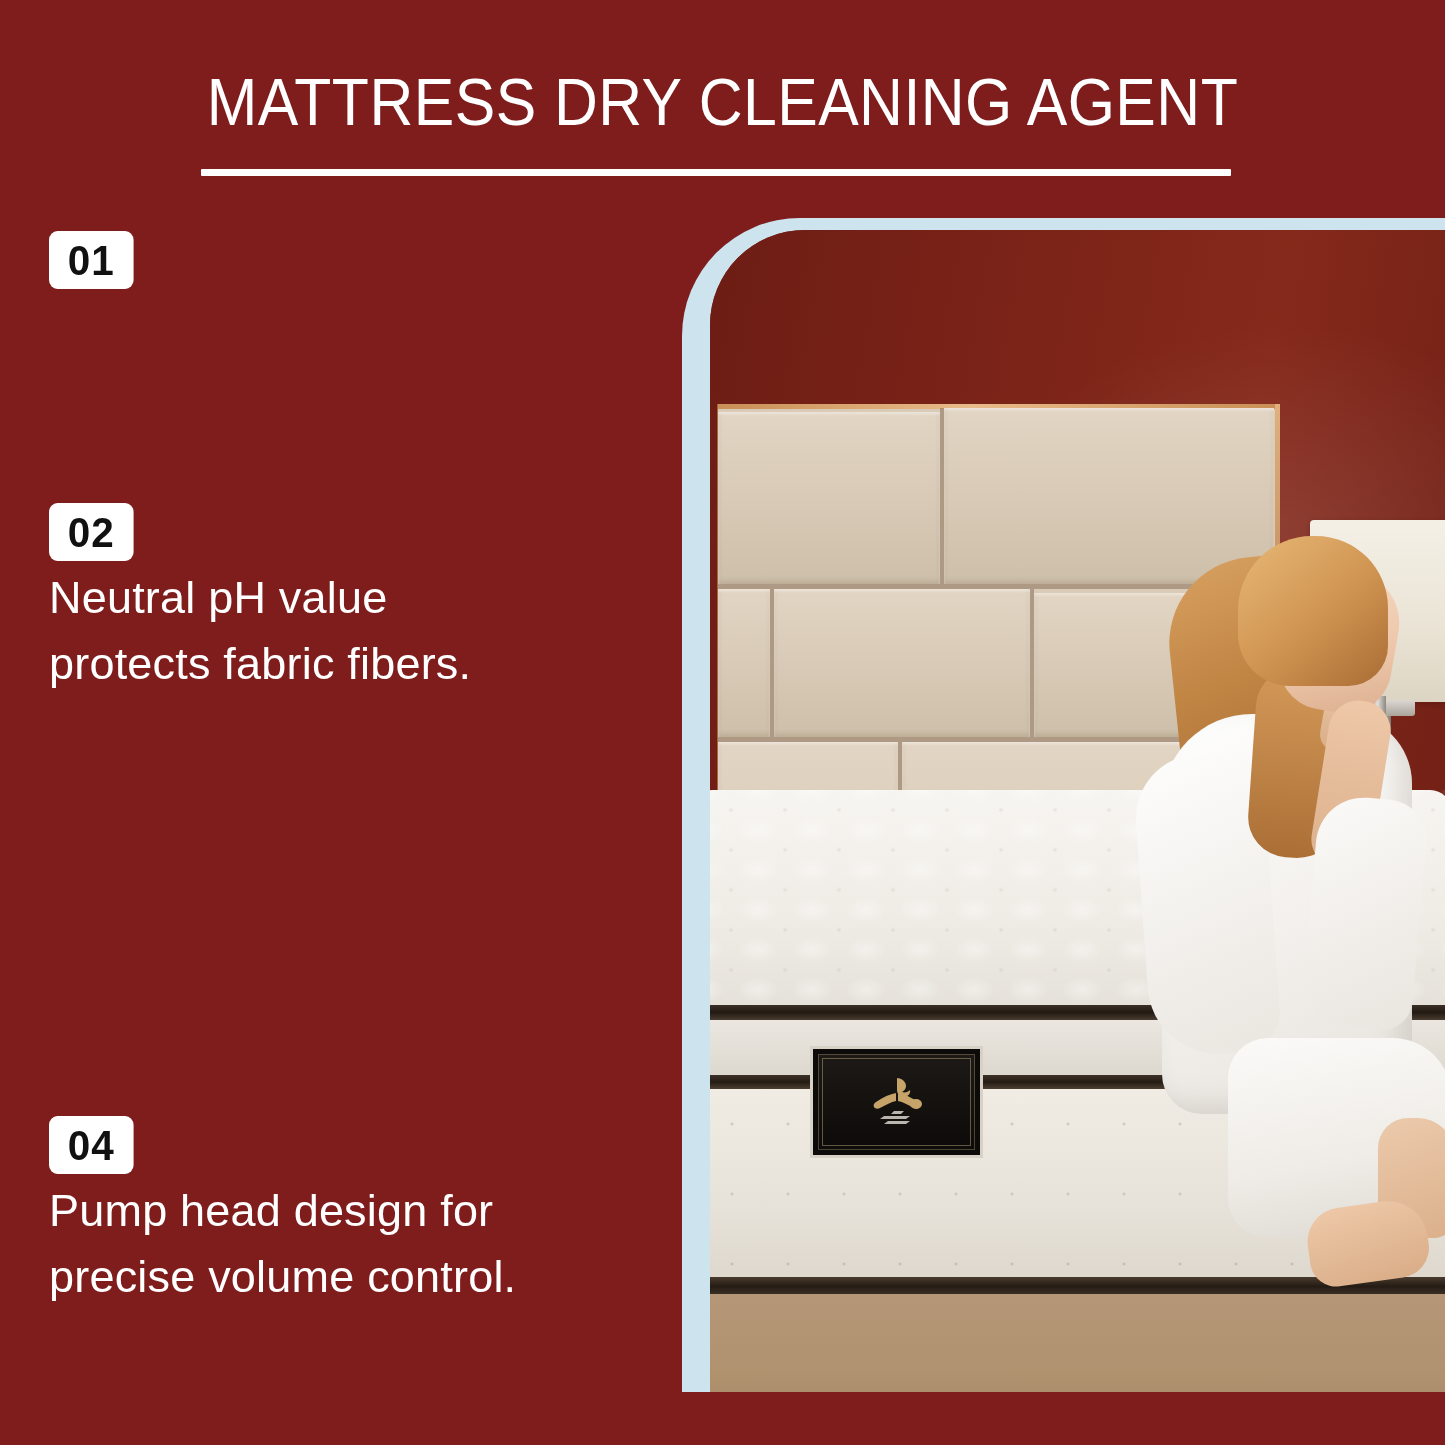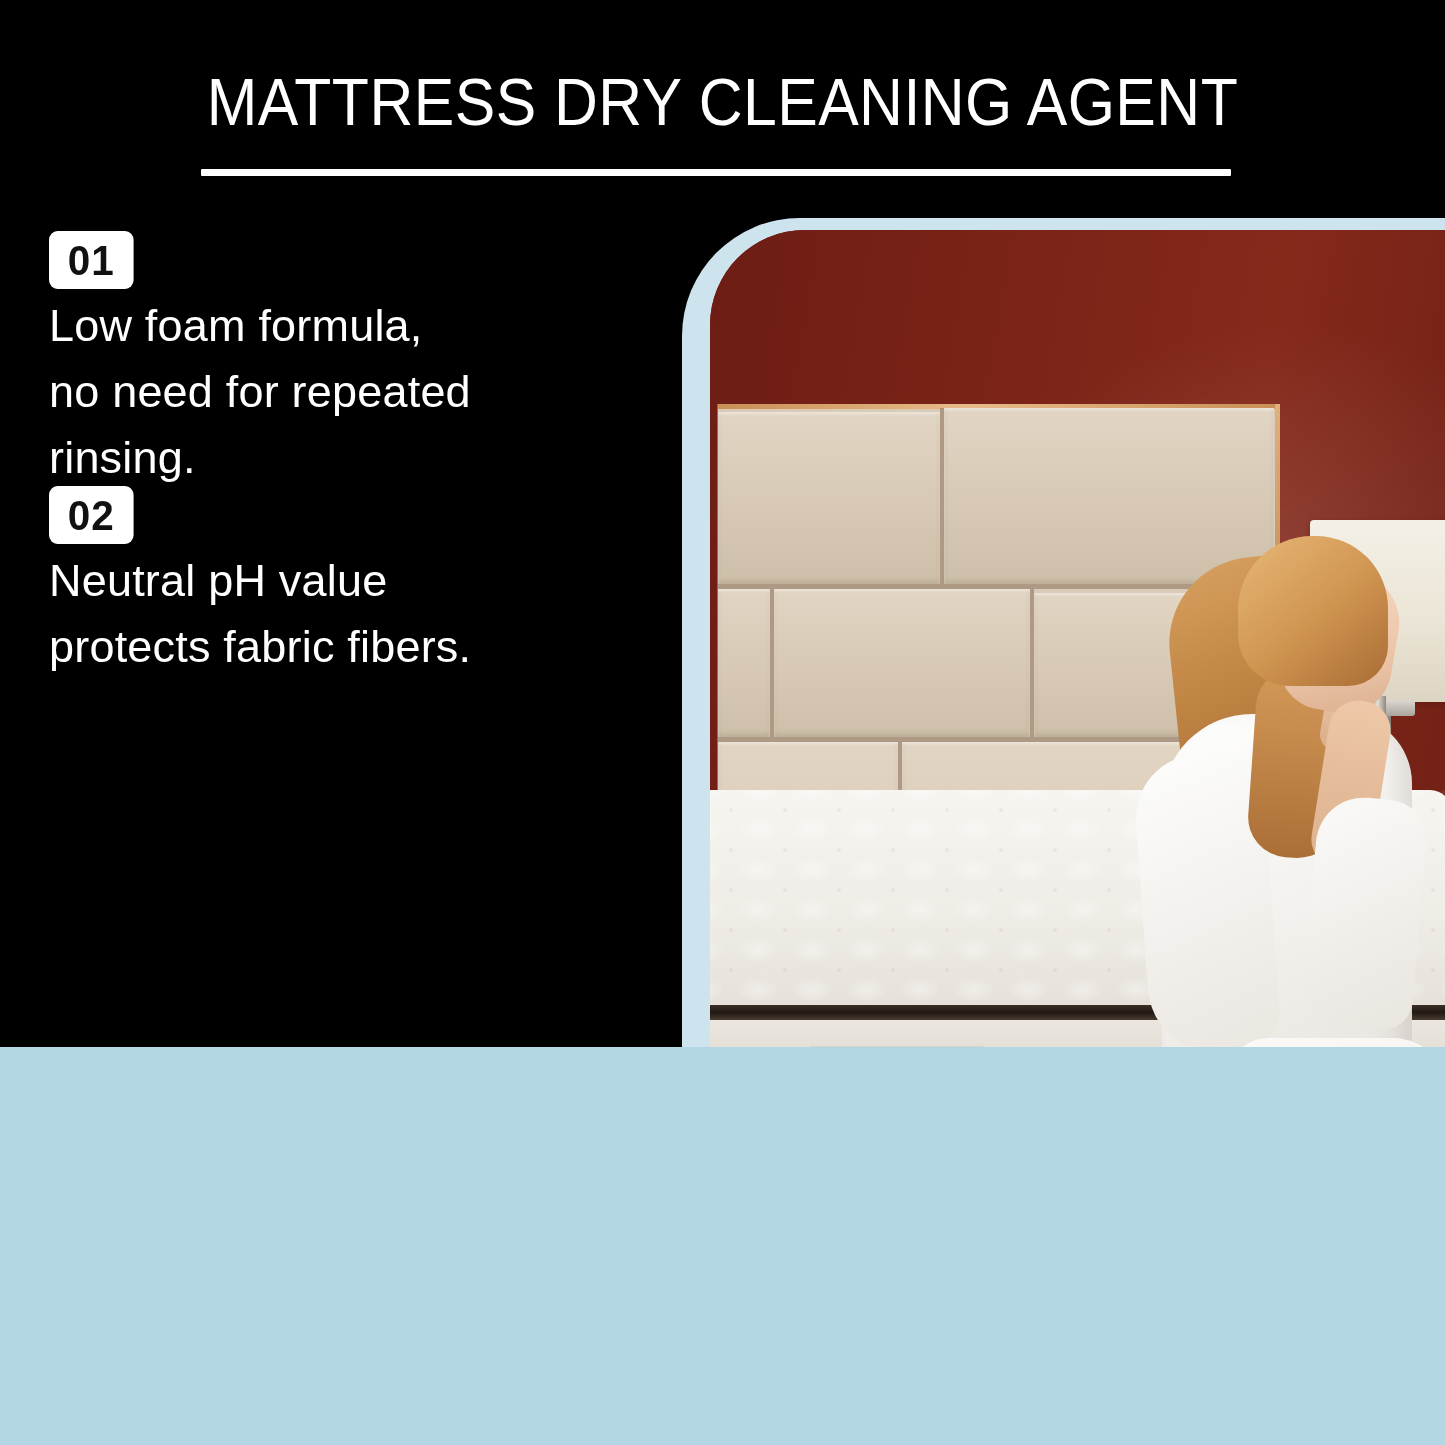--- a/index.html
+++ b/index.html
@@ -7,22 +7,22 @@
   body {
     font-family: "Liberation Sans", sans-serif;
     background:#b2d6e4;
     overflow:hidden;
     position:relative;
   }
 
   
   #page {
     position:absolute; inset:0;
-    width:1445px; height:1047px;
-    background:#000000;
+    width:1445px; height:1445px;
+    background:#7f1d1d;
     overflow:hidden;
   }
 
   
   #title-block { position:absolute; left:0; top:0; width:1445px; }
   #page-title {
     position:absolute; left:0; top:64px; width:1445px;
     text-align:center;
     color:#ffffff;
     font-size:66px;
@@ -60,21 +60,21 @@
     margin-top:4px;
     color:#ffffff;
     font-size:45px;
     line-height:66px;
     font-weight:300;
     letter-spacing:0.2px;
     white-space:pre-line;
   }
 
   #feature-1 { top:231px; }
-  #feature-2 { top:486px;text-decoration:underline; }
+  #feature-2 { top:503px; }
   #feature-3 { top:826px; }
   #feature-4 { top:1116px; }
 
   
   #photo-ring {
     position:absolute;
     left:682px; top:218px;
     width:763px; height:1174px;
     background:#cde4ef;
     border-top-left-radius:118px;
@@ -303,34 +303,33 @@
 
   <div id="title-block">
     <div id="page-title">MATTRESS DRY CLEANING AGENT</div>
     <div id="title-rule"></div>
   </div>
 
   <div id="features">
 
     <div class="feature" id="feature-1">
       <div class="badge">01</div>
-      <div class="feature-text">Low foam formula,
-no need for repeated
-rinsing.</div>
     </div>
 
     <div class="feature" id="feature-2">
       <div class="badge">02</div>
       <div class="feature-text">Neutral pH value
 protects fabric fibers.</div>
     </div>
 
 
     <div class="feature" id="feature-4">
       <div class="badge">04</div>
+      <div class="feature-text">Pump head design for
+precise volume control.</div>
     </div>
 
   </div>
 
   <div id="photo-ring"></div>
 
   <div id="photo">
 
     <div class="ph" id="wall"></div>
 

